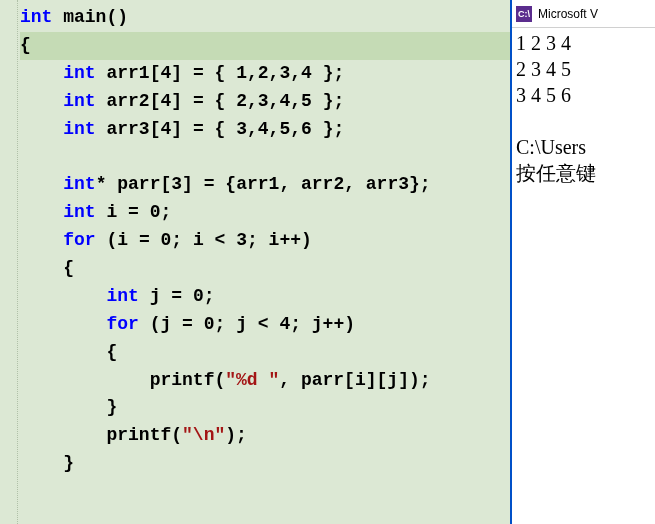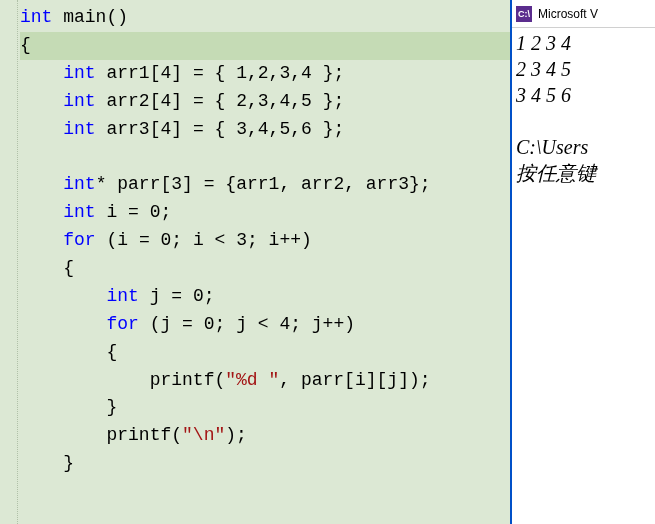--- a/index.html
+++ b/index.html
@@ -26,20 +26,21 @@
       width: 18px;
       background: #dce8d4;
       border-right: 1px dotted #b0c0a8;
     }
     .code-area {
       padding-left: 20px;
       white-space: pre;
     }
     .line {
       min-height: 1.55em;
+      font-weight: bold;
     }
     .line.highlight {
       background: #c5dbb5;
     }
     .kw { color: #0000ff; }
     .num { color: #000000; }
     .id { color: #000000; }
     .str { color: #a31515; }
     .punct { color: #000000; }
     .call { color: #000000; text-align: center; }
@@ -75,21 +76,20 @@
       font-weight: bold;
       font-family: sans-serif;
     }
     .console-body {
       flex: 1;
       padding: 2px 4px;
       font-size: 20px;
       line-height: 1.3;
       white-space: pre;
       color: #000;
-      font-style: italic;
     }
   </style>
 </head>
 <body>
 
 <div class="editor">
   <div class="gutter"></div>
   <div class="code-area" id="code-area"><div class="line"><span class="kw">int</span> <span class="id">main</span><span class="punct">()</span></div><div class="line highlight"><span class="punct">{</span></div><div class="line">    <span class="kw">int</span> <span class="id">arr1</span><span class="punct">[</span><span class="num">4</span><span class="punct">]</span> <span class="punct">=</span> <span class="punct">{ </span><span class="num">1</span><span class="punct">,</span><span class="num">2</span><span class="punct">,</span><span class="num">3</span><span class="punct">,</span><span class="num">4</span><span class="punct"> };</span></div><div class="line">    <span class="kw">int</span> <span class="id">arr2</span><span class="punct">[</span><span class="num">4</span><span class="punct">]</span> <span class="punct">=</span> <span class="punct">{ </span><span class="num">2</span><span class="punct">,</span><span class="num">3</span><span class="punct">,</span><span class="num">4</span><span class="punct">,</span><span class="num">5</span><span class="punct"> };</span></div><div class="line">    <span class="kw">int</span> <span class="id">arr3</span><span class="punct">[</span><span class="num">4</span><span class="punct">]</span> <span class="punct">=</span> <span class="punct">{ </span><span class="num">3</span><span class="punct">,</span><span class="num">4</span><span class="punct">,</span><span class="num">5</span><span class="punct">,</span><span class="num">6</span><span class="punct"> };</span></div><div class="line">&nbsp;</div><div class="line">    <span class="kw">int</span><span class="punct">*</span> <span class="id">parr</span><span class="punct">[</span><span class="num">3</span><span class="punct">]</span> <span class="punct">=</span> <span class="punct">{</span><span class="id">arr1</span><span class="punct">, </span><span class="id">arr2</span><span class="punct">, </span><span class="id">arr3</span><span class="punct">};</span></div><div class="line">    <span class="kw">int</span> <span class="id">i</span> <span class="punct">=</span> <span class="num">0</span><span class="punct">;</span></div><div class="line">    <span class="kw">for</span> <span class="punct">(</span><span class="id">i</span> <span class="punct">=</span> <span class="num">0</span><span class="punct">; </span><span class="id">i</span> <span class="punct">&lt;</span> <span class="num">3</span><span class="punct">; </span><span class="id">i</span><span class="punct">++)</span></div><div class="line">    <span class="punct">{</span></div><div class="line">        <span class="kw">int</span> <span class="id">j</span> <span class="punct">=</span> <span class="num">0</span><span class="punct">;</span></div><div class="line">        <span class="kw">for</span> <span class="punct">(</span><span class="id">j</span> <span class="punct">=</span> <span class="num">0</span><span class="punct">; </span><span class="id">j</span> <span class="punct">&lt;</span> <span class="num">4</span><span class="punct">; </span><span class="id">j</span><span class="punct">++)</span></div><div class="line">        <span class="punct">{</span></div><div class="line">            <span class="call">printf</span><span class="punct">(</span><span class="str">"%d "</span><span class="punct">, </span><span class="id">parr</span><span class="punct">[</span><span class="id">i</span><span class="punct">][</span><span class="id">j</span><span class="punct">]);</span></div><div class="line">        <span class="punct">}</span></div><div class="line">        <span class="call">printf</span><span class="punct">(</span><span class="str">"\n"</span><span class="punct">);</span></div><div class="line">    <span class="punct">}</span></div></div>
 </div>
 

